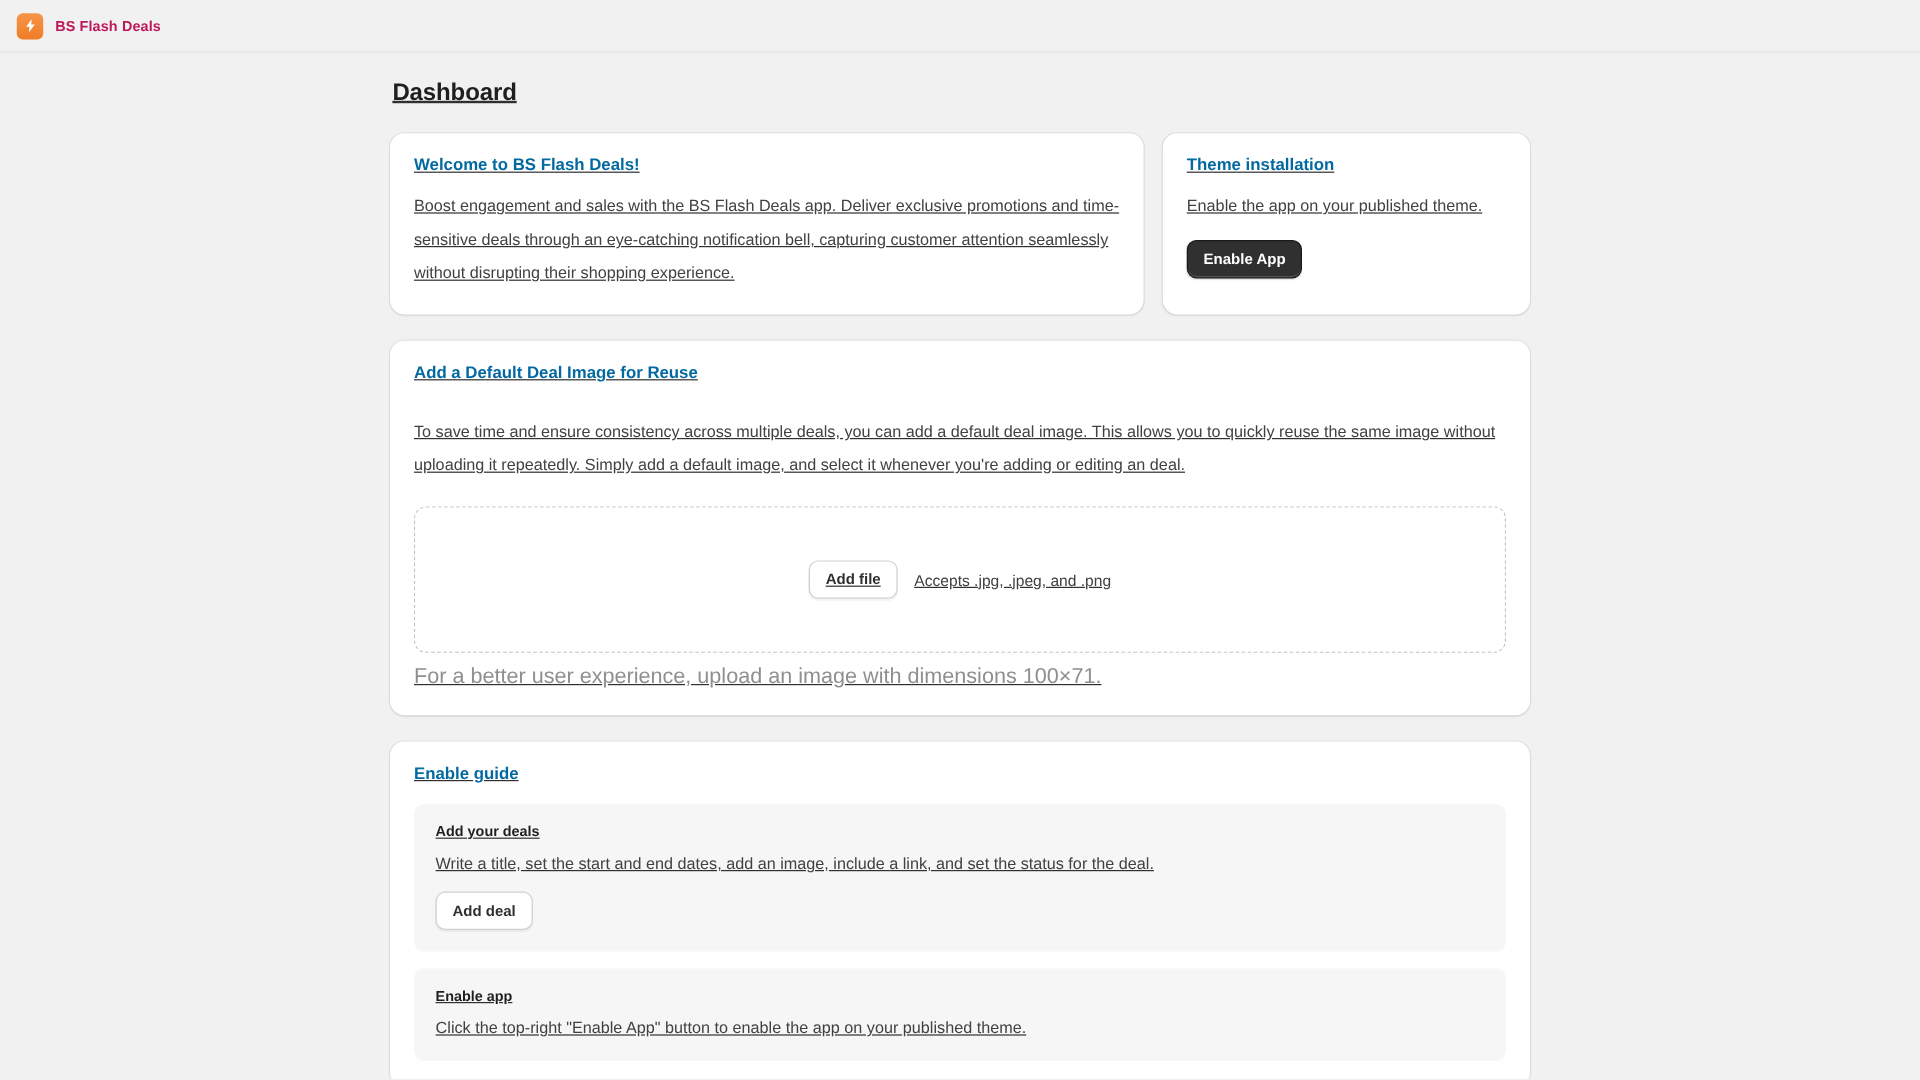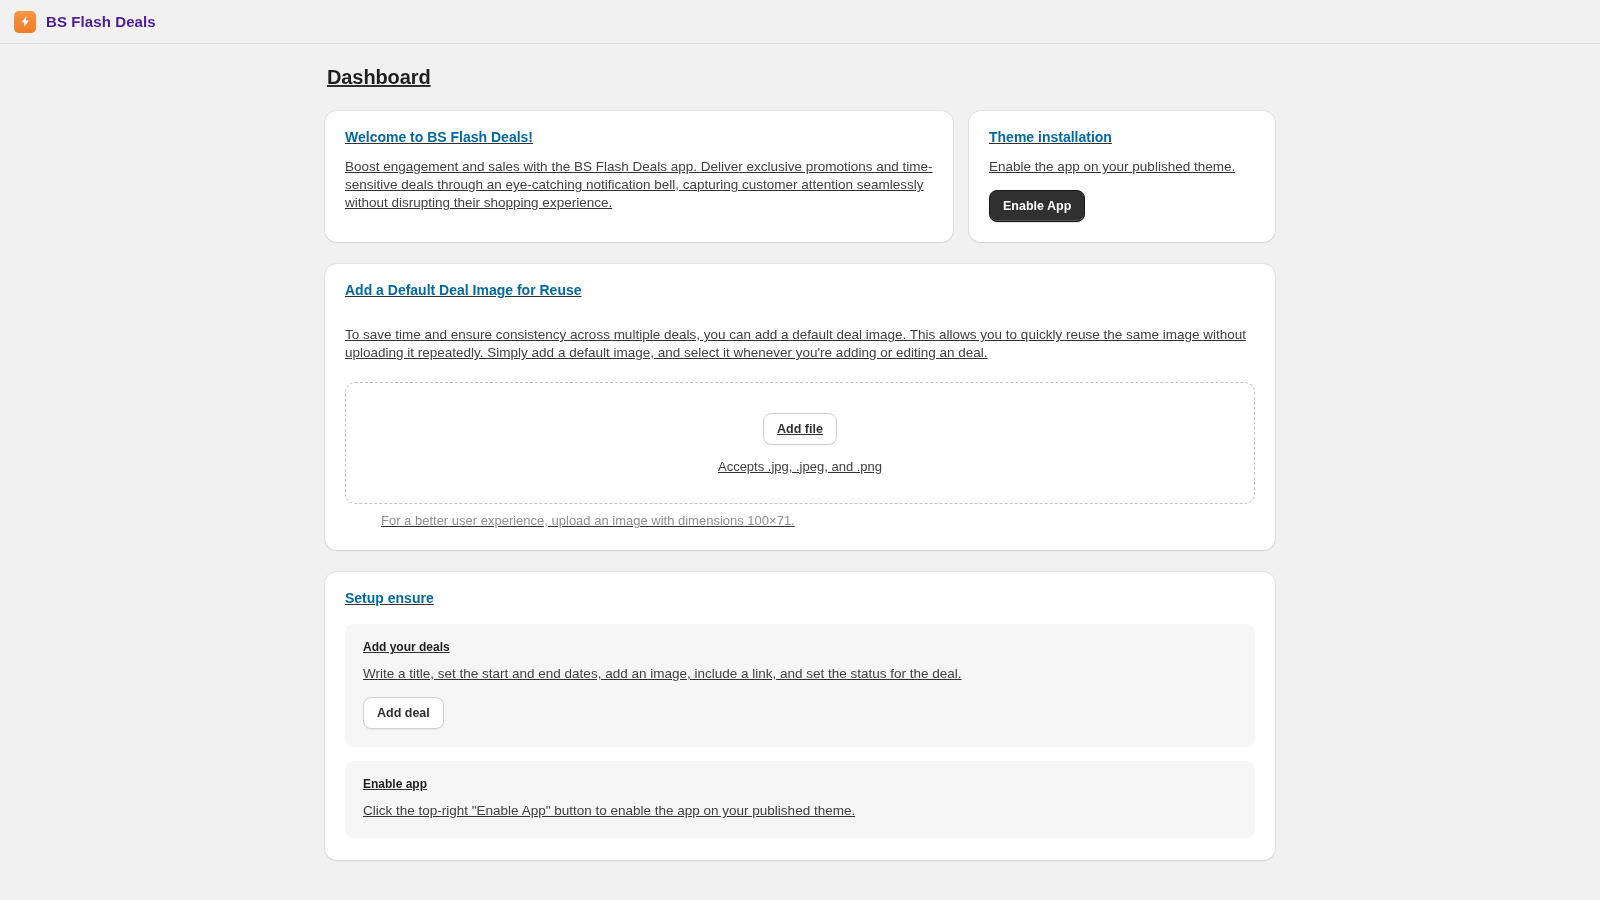--- a/index.html
+++ b/index.html
@@ -29,23 +29,23 @@
     height: 22px;
     border-radius: 5px;
     background: linear-gradient(180deg, #f79548 0%, #f07c26 100%);
     display: flex;
     align-items: center;
     justify-content: center;
     flex: none;
   }
   .app-logo svg { display: block; }
   .app-title {
-    font-size: 15px;
+    font-size: 12px;
     font-weight: 600;
-    color: #4c1d95;
+    color: #be185d;
     letter-spacing: 0.1px;
   }
 
   
   .page {
     width: 100%;
     height: calc(900px - 45px);
     overflow: hidden;
     padding-top: 22px;
   }
@@ -83,21 +83,21 @@
     padding: 18px 36px 20px 20px;
   }
   .card-h {
     font-size: 14px;
     font-weight: 700;
     color: #0369a1;
     margin: 0 0 13px 0;
   }
   .card-p {
     font-size: 13.5px;
-    line-height: 18px;
+    line-height: 28px;
     color: #414141;
     margin: 0;
   }
 
   .btn {
     display: inline-flex;
     align-items: center;
     justify-content: center;
     gap: 6px;
     font-family: "Liberation Sans", sans-serif;
@@ -127,35 +127,34 @@
     padding: 18px 20px 22px 20px;
     margin-bottom: 22px;
   }
   .card-default .card-h { margin-bottom: 28px; }
   .dropzone {
     margin-top: 20px;
     border: 1.6px dashed #c3c3c3;
     border-radius: 10px;
     height: 122px;
     display: flex;
-    flex-direction: column;
+    flex-direction: row;
     align-items: center;
     justify-content: center;
     gap: 14px;
     background: #ffffff;
   }
   .dz-hint {
     font-size: 13px;
     color: #404040;
   }
   .dim-note {
-    font-size: 13px;
+    font-size: 18px;
     color: #8f8f8f;
     margin-top: 9px;
-    margin-left: 36px;
   }
   .upload-wrap {
     display: flex;
     justify-content: center;
     margin-top: 13px;
   }
   .upload-icon { display: block; }
 
   
   .card-setup {
@@ -224,21 +223,21 @@
       <div class="dropzone">
         <button class="btn btn-default">Add file</button>
         <div class="dz-hint">Accepts .jpg, .jpeg, and .png</div>
       </div>
 
       <div class="dim-note">For a better user experience, upload an image with dimensions 100×71.</div>
 
     </div>
 
     <div class="card card-setup">
-      <h2 class="card-h">Setup ensure</h2>
+      <h2 class="card-h">Enable guide</h2>
 
       <div class="step">
         <h3 class="step-h">Add your deals</h3>
         <p class="step-p">Write a title, set the start and end dates, add an image, include a link, and set the status for the deal.</p>
         <div class="step-btn-wrap">
           <button class="btn btn-default">Add deal</button>
         </div>
       </div>
 
       <div class="step">

